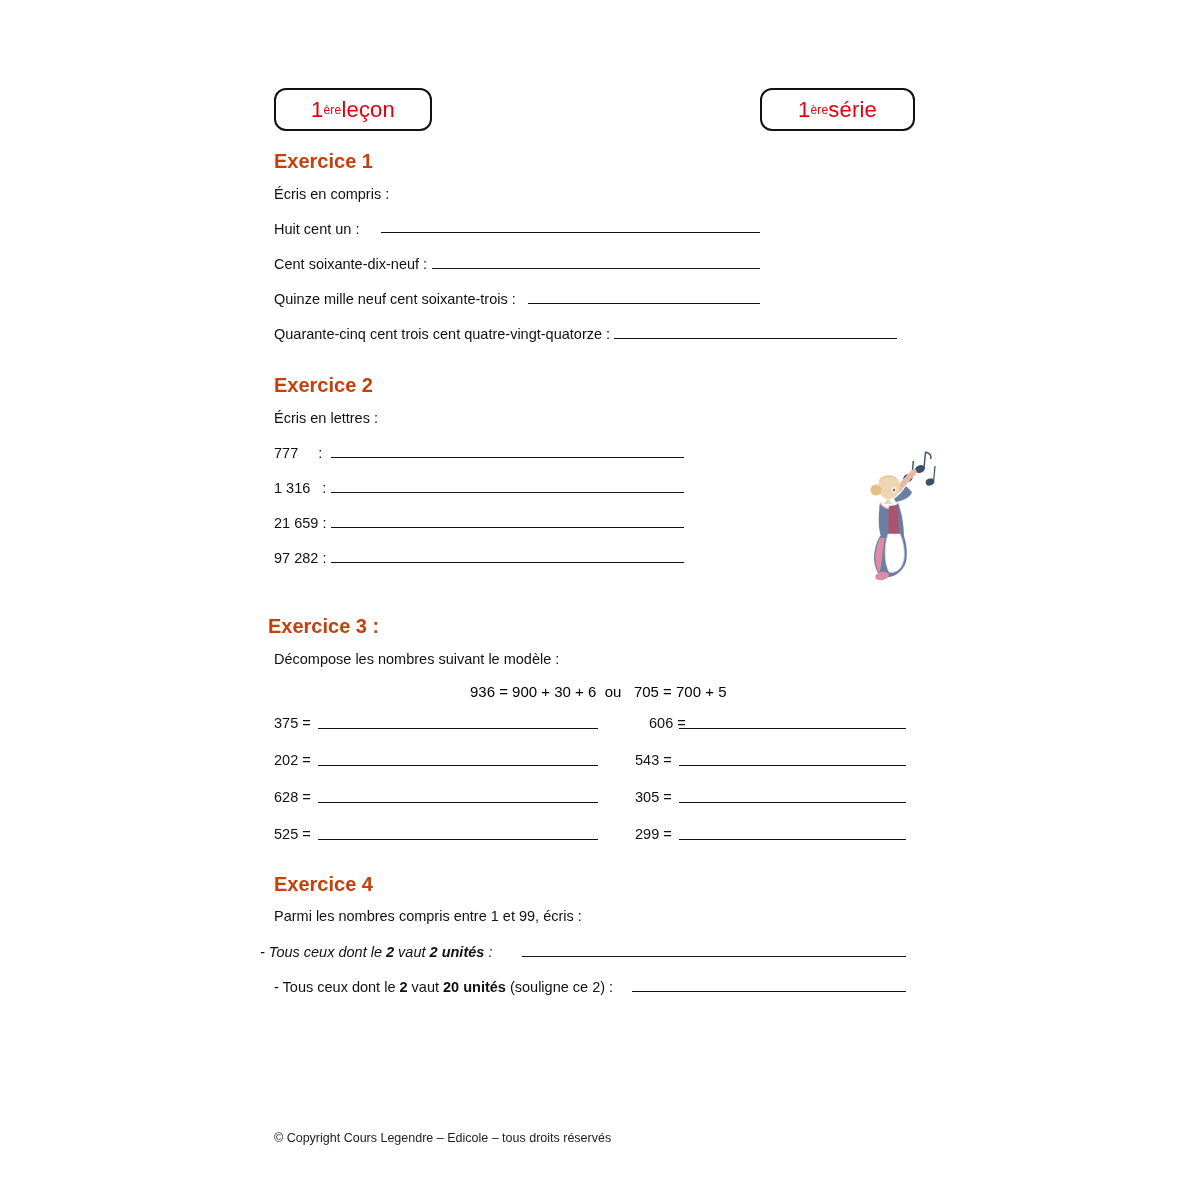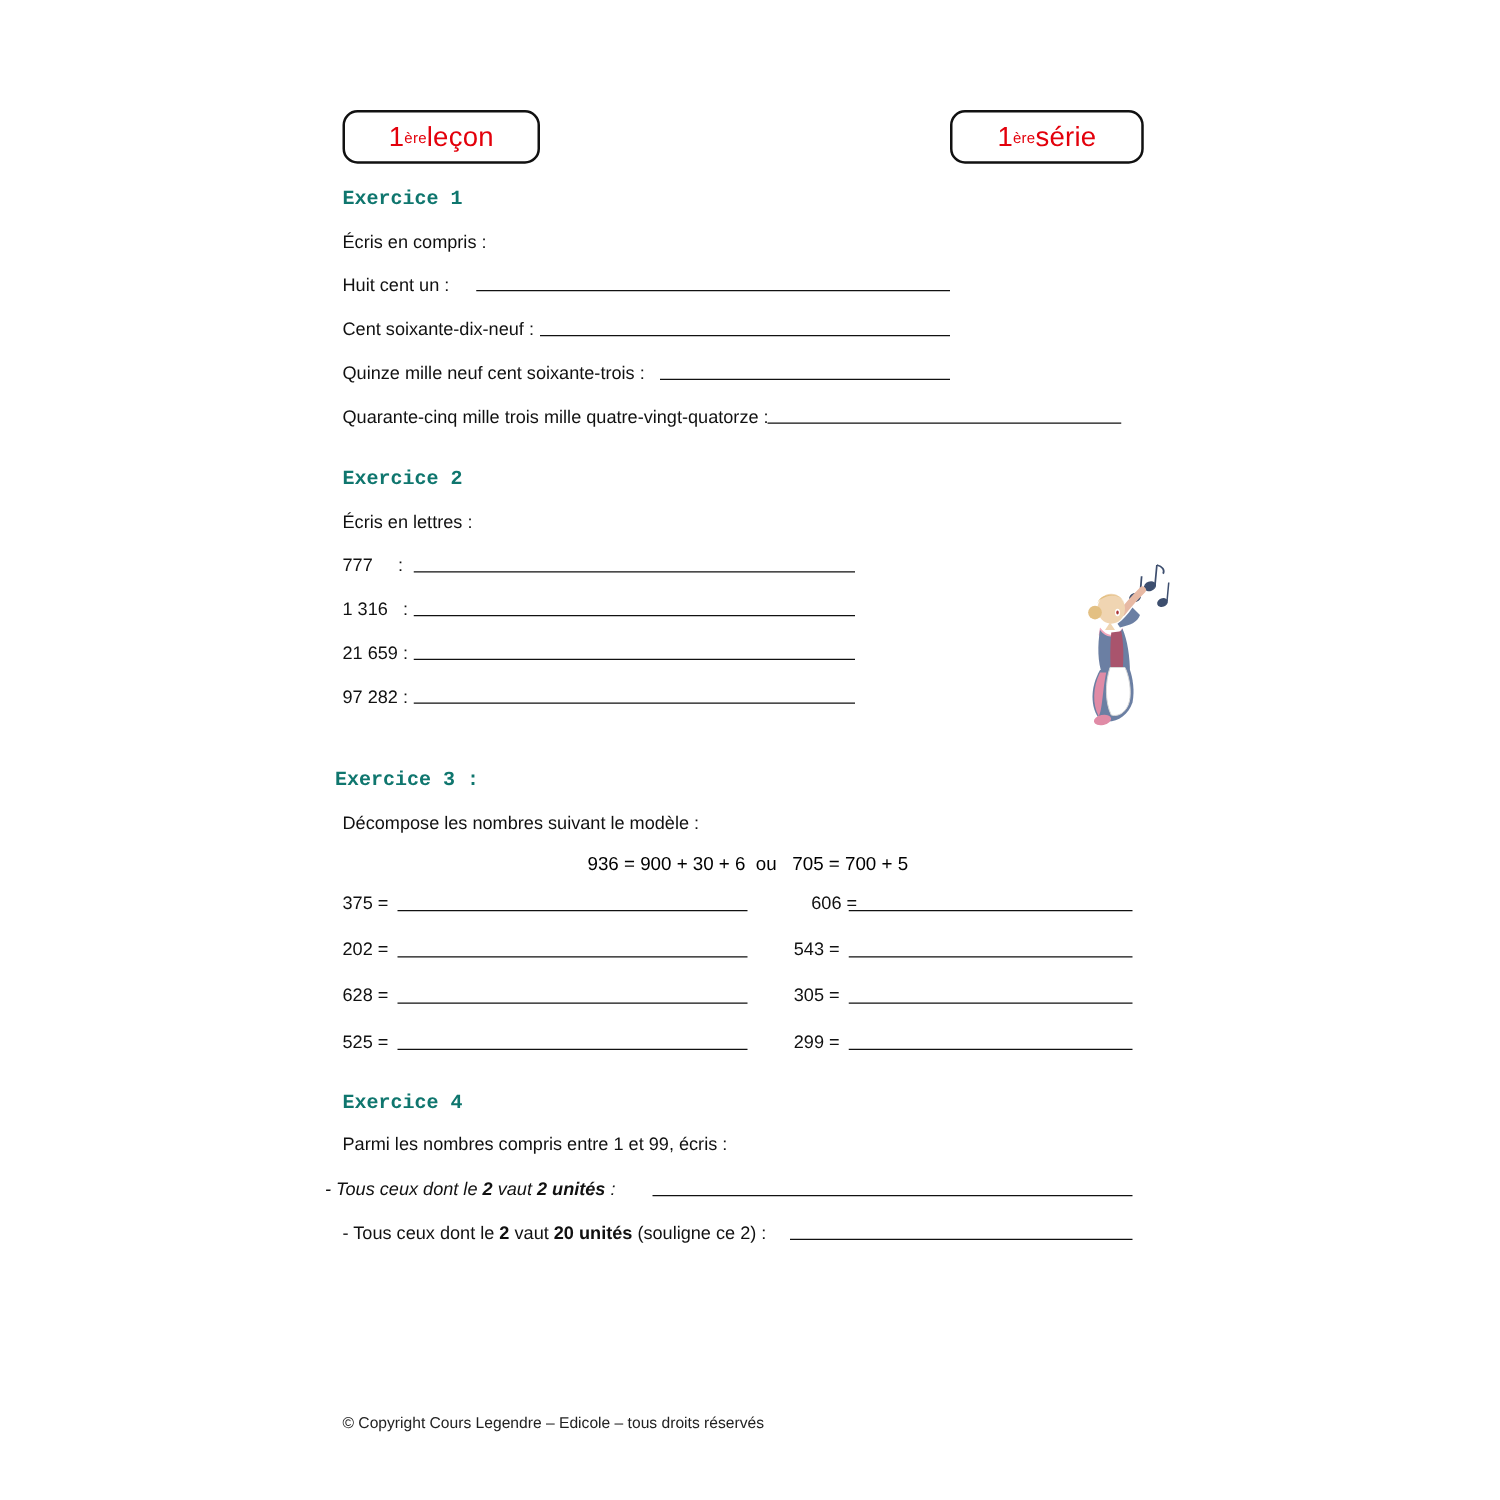--- a/index.html
+++ b/index.html
@@ -42,25 +42,24 @@
   #series-box { left: 760px; top: 88px; width: 155px; height: 43px; }
   .hdr-box sup {
     font-size: 12px;
     vertical-align: super;
     line-height: 0;
   }
 
   
   .ex-title {
     position: absolute;
-    color: #0f766e;
+    color: #c2410c;
     font-weight: bold;
-    font-size: 16px;
-    white-space: nowrap;
-    font-family: Liberation Mono, monospace;
+    font-size: 20px;
+    white-space: nowrap;
   }
 
   
   .txt {
     position: absolute;
     font-size: 14.5px;
     color: #111111;
     white-space: nowrap;
   }
   .txt b { font-weight: bold; }
@@ -120,21 +119,21 @@
 
   <div class="txt" style="left:274px; top:221px;">Huit cent un : </div>
   <div class="rule" style="left:381px; top:232px; width:379px;"></div>
 
   <div class="txt" style="left:274px; top:256px;">Cent soixante-dix-neuf :</div>
   <div class="rule" style="left:432px; top:268px; width:328px;"></div>
 
   <div class="txt" style="left:274px; top:291px;">Quinze mille neuf cent soixante-trois : </div>
   <div class="rule" style="left:528px; top:303px; width:232px;"></div>
 
-  <div class="txt" style="left:274px; top:326px;">Quarante-cinq mille trois mille quatre-vingt-quatorze :</div>
+  <div class="txt" style="left:274px; top:326px;">Quarante-cinq cent trois cent quatre-vingt-quatorze :</div>
   <div class="rule" style="left:614px; top:338px; width:283px;"></div>
 
   <div class="ex-title" style="left:274px; top:374px;">Exercice 2</div>
   <div class="txt" style="left:274px; top:410px;">Écris en lettres :</div>
 
   <div class="txt" style="left:274px; top:445px; white-space:pre;">777     : </div>
   <div class="rule" style="left:331px; top:457px; width:353px;"></div>
 
   <div class="txt" style="left:274px; top:480px; white-space:pre;">1 316   : </div>
   <div class="rule" style="left:331px; top:492px; width:353px;"></div>

